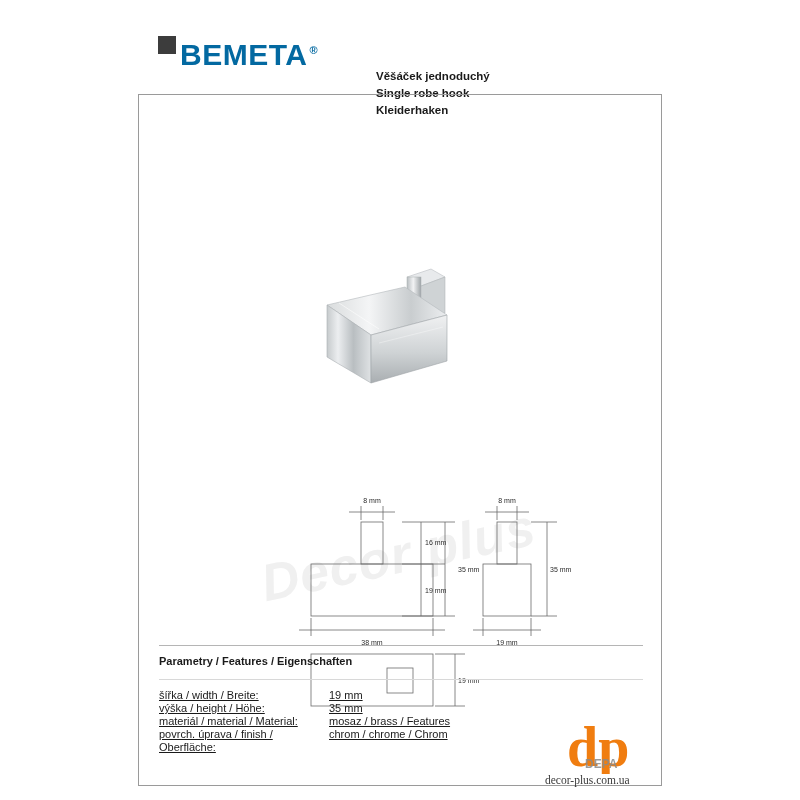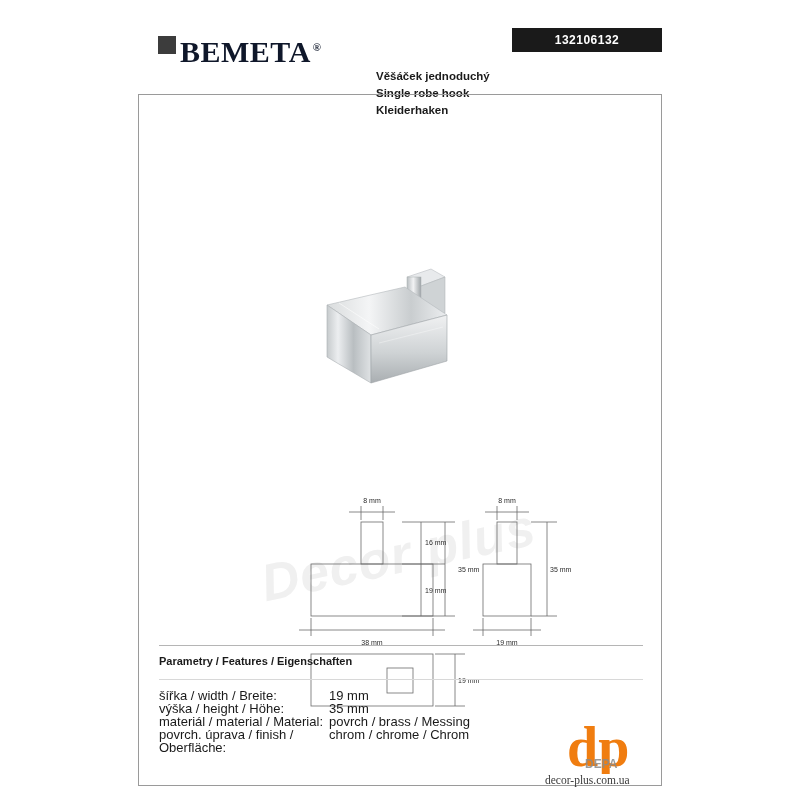--- a/index.html
+++ b/index.html
@@ -29,26 +29,26 @@
   }
   .logo-block {
     position:absolute; left:20px; top:16px;
     display:flex; align-items:flex-start;
   }
   .logo-square {
     width:18px; height:18px; background:#3c3c3c;
     margin-top:6px; margin-right:4px;
   }
   .logo-text {
-    font-family:Liberation Serif, serif;
+    font-family:Liberation Sans, sans-serif;
     font-weight:bold;
     font-size:30px;
     letter-spacing:0.5px;
-    line-height:34px;
-    color:#0f172a;
+    line-height:40px;
+    color:#0369a1;
   }
   .logo-reg {
     font-size:11px;
     vertical-align:super;
     font-weight:bold;
     margin-left:2px;
   }
   .titles {
     position:absolute; left:238px; top:14px;
     font-size:11.5px; font-weight:bold; line-height:17px;margin-top:40px;
@@ -107,24 +107,25 @@
     width:484px; height:1px; background:#b5b5b5;
   }
   .params-title {
     font-size:11px; font-weight:bold; margin-bottom:14px;
   }
   .params-line {
     position:absolute; left:20px; top:584px;
     width:484px; height:1px; background:#d8d8d8;
   }
   .params-table {
-    font-size:13px;
+    font-size:11px;
     line-height:13px;
     width:100%;
     border-collapse:collapse;
+    text-decoration:underline;
   }
   .params-table td { padding:0; vertical-align:top; }
   .params-table td.k { width:170px; }
 
   
   .dp-logo {
     position:absolute;
     left:565px; top:722px;
     width:95px; height:52px;
   }
@@ -151,21 +152,20 @@
         <span>BEMETA</span><span class="logo-reg">®</span>
       </div>
     </div>
 
     <div class="titles">
       <div>Věšáček jednoduchý</div>
       <div>Single robe hook</div>
       <div>Kleiderhaken</div>
     </div>
 
-    <div class="code-bar">132106132</div>
   </div>
 
   <div class="frame">
 
     <div class="watermark">Decor plus</div>
 
     <div class="photo">
       <svg viewBox="0 0 160 140" width="160" height="140">
         <defs>
           <linearGradient id="gTop" x1="0" y1="0" x2="1" y2="0">
@@ -284,21 +284,21 @@
           <tr>
             <td class="k">šířka / width / Breite:</td>
             <td>19 mm</td>
           </tr>
           <tr>
             <td class="k">výška / height / Höhe:</td>
             <td>35 mm</td>
           </tr>
           <tr>
             <td class="k">materiál / material / Material:</td>
-            <td>povrch / brass / Messing</td>
+            <td>mosaz / brass / Features</td>
           </tr>
           <tr>
             <td class="k">povrch. úprava / finish / Oberfläche:</td>
             <td>chrom / chrome / Chrom</td>
           </tr>
         </tbody>
       </table>
     </div>
 
   </div>

